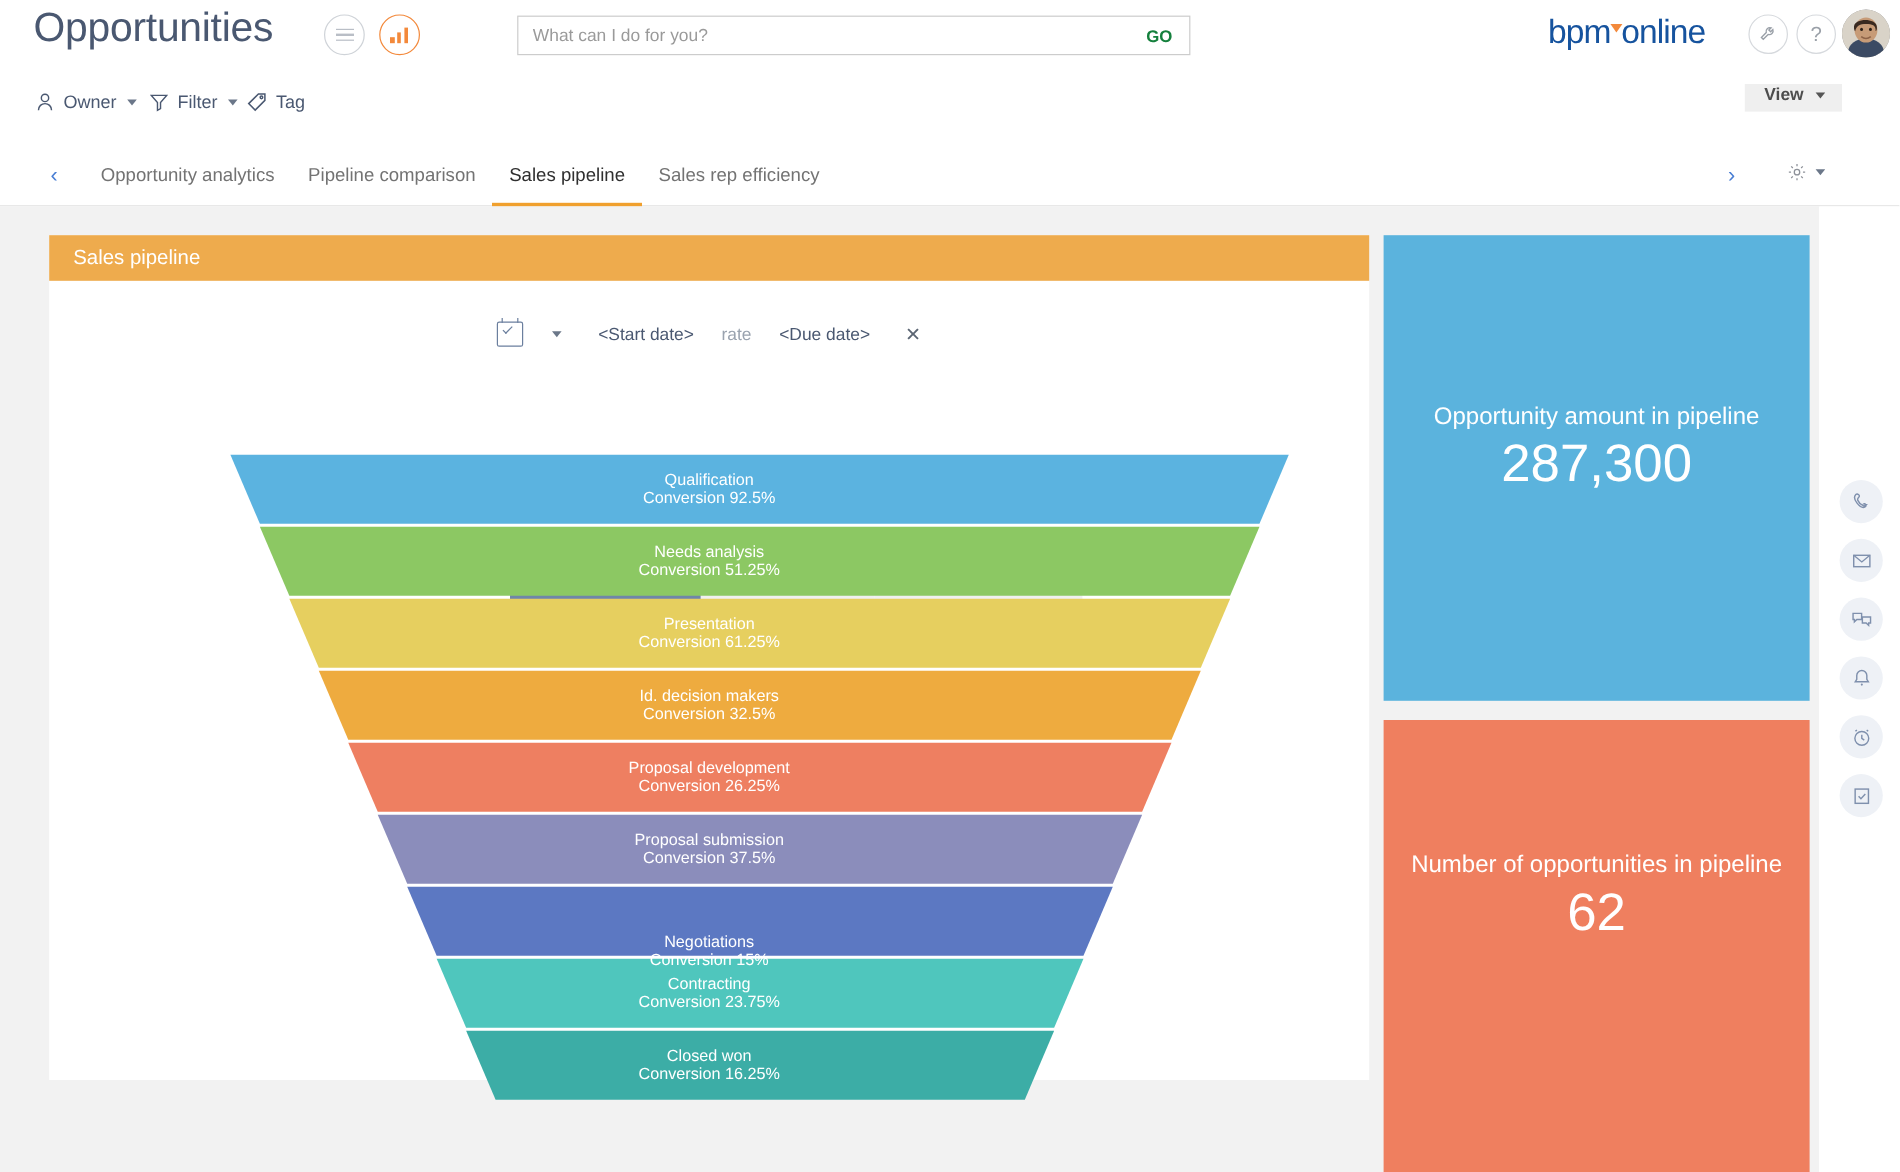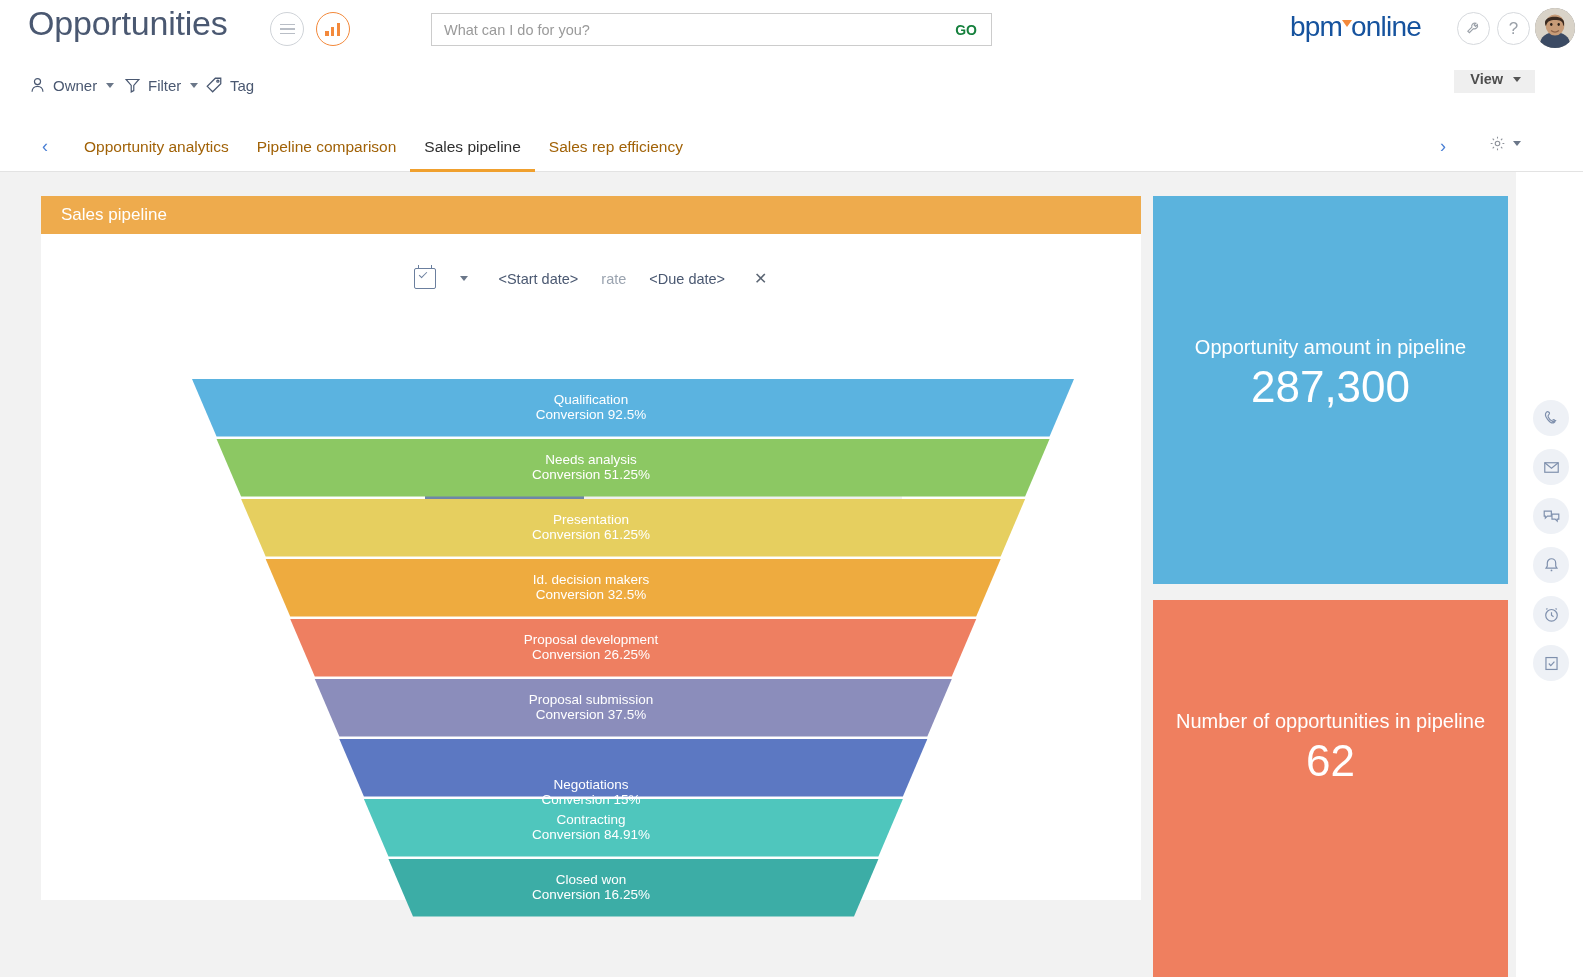--- a/index.html
+++ b/index.html
@@ -116,21 +116,21 @@
   .tab-arrow {
     position: absolute; top: 12px; width: 24px; height: 24px;
     display: flex; align-items: center; justify-content: center;
     color: #4a7fd4; font-size: 18px; cursor: pointer; font-weight: 300;
   }
   .tab-arrow.left { left: 33px; }
   .tab-arrow.right { right: 128px; }
   .tabs { position: absolute; left: 70px; top: 0; display: flex; height: 50px; }
   .tab {
     padding: 0 14px; height: 50px; display: flex; align-items: center;
-    font-size: 15.5px; color: #a16207; cursor: pointer; white-space: nowrap;
+    font-size: 15.5px; color: #737373; cursor: pointer; white-space: nowrap;
     position: relative;
   }
   .tab.active { color: #2f2f2f; }
   .tab.active::after {
     content: ""; position: absolute; left: 0; right: 0; bottom: 0;
     height: 3px; background: #f0a02e;
   }
   .gear-wrap {
     position: absolute; right: 62px; top: 13px;
     display: flex; align-items: center; gap: 5px; cursor: pointer;
@@ -387,21 +387,21 @@
             <div class="flabel" style="top: 318px;">
               <div>Proposal submission</div>
               <div>Conversion 37.5%</div>
             </div>
             <div class="flabel" style="top: 362px; margin-top: 41px;">
               <div>Negotiations</div>
               <div>Conversion 15%</div>
             </div>
             <div class="flabel" style="top: 438px;">
               <div>Contracting</div>
-              <div>Conversion 84.91%</div>
+              <div>Conversion 23.75%</div>
             </div>
             <div class="flabel" style="top: 498px;">
               <div>Closed won</div>
               <div>Conversion 16.25%</div>
             </div>
           </div>
       </div>
     </div>
 
     <div class="kpi blue">

